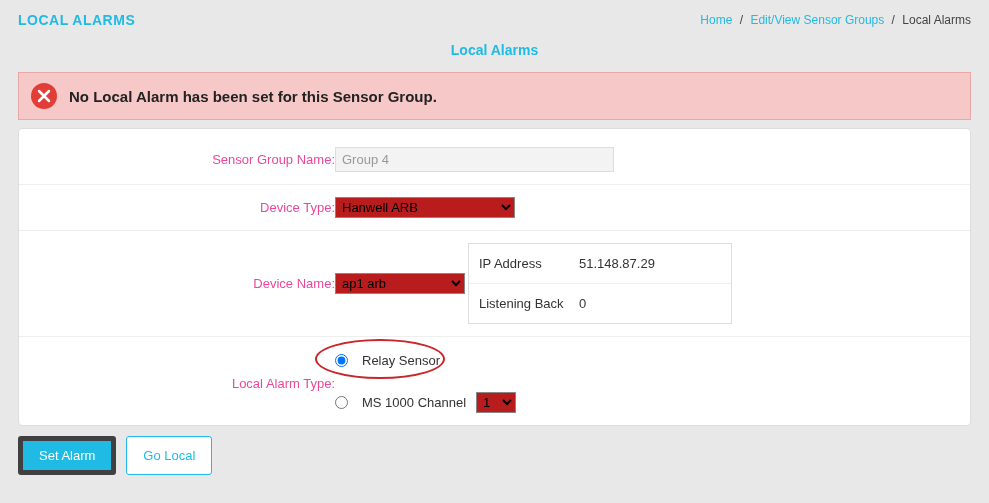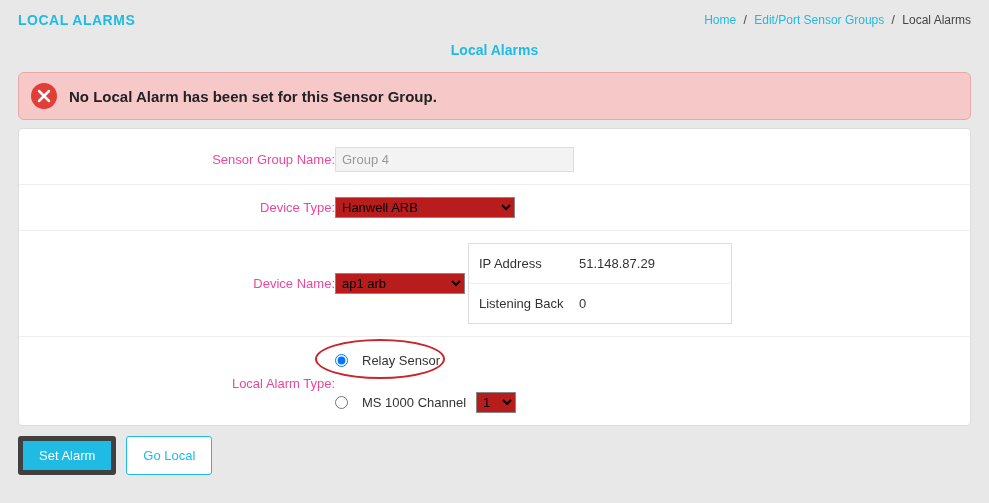--- a/index.html
+++ b/index.html
@@ -39,21 +39,21 @@
   .subheader {
     text-align: center;
     color: #1fbbe4;
     font-weight: bold;
     font-size: 14px;
     margin-bottom: 14px;
   }
   .alert {
     background: #f6c8c7;
     border: 1px solid #e8a8a7;
-    border-radius: 6px;
+    border-radius: 0;
     padding: 10px 12px;
     display: flex;
     align-items: center;
     gap: 12px;
     margin-bottom: 8px;
   }
   .alert .icon {
     width: 26px;
     height: 26px;
     border-radius: 50%;
@@ -81,21 +81,21 @@
     padding: 12px 16px;
     border-bottom: 1px solid #eee;
   }
   .label {
     width: 300px;
     color: #ec4899;
     text-align: right;
   }
   .field { flex: 1; }
   .ro-input {
-    width: 239px;
+    width: 279px;
     padding: 4px 6px;
     border: 1px solid #ddd;
     background: #f3f3f3;
     color: #999;
     font-size: 13px;
   }
   select.native {
     font-family: Liberation Sans, sans-serif;
     font-size: 13px;
     padding: 1px 2px;
@@ -184,21 +184,21 @@
 </head>
 <body>
 
 <div class="page">
 
   <div class="topbar">
     <div class="page-title">LOCAL ALARMS</div>
     <div class="breadcrumb">
       <a href="#">Home</a>
       <span class="sep">/</span>
-      <a href="#">Edit/Port Sensor Groups</a>
+      <a href="#">Edit/View Sensor Groups</a>
       <span class="sep">/</span>
       <span>Local Alarms</span>
     </div>
   </div>
 
   <div class="subheader">Local Alarms</div>
 
   <div class="alert">
     <div class="icon">
       <svg viewBox="0 0 14 14">

